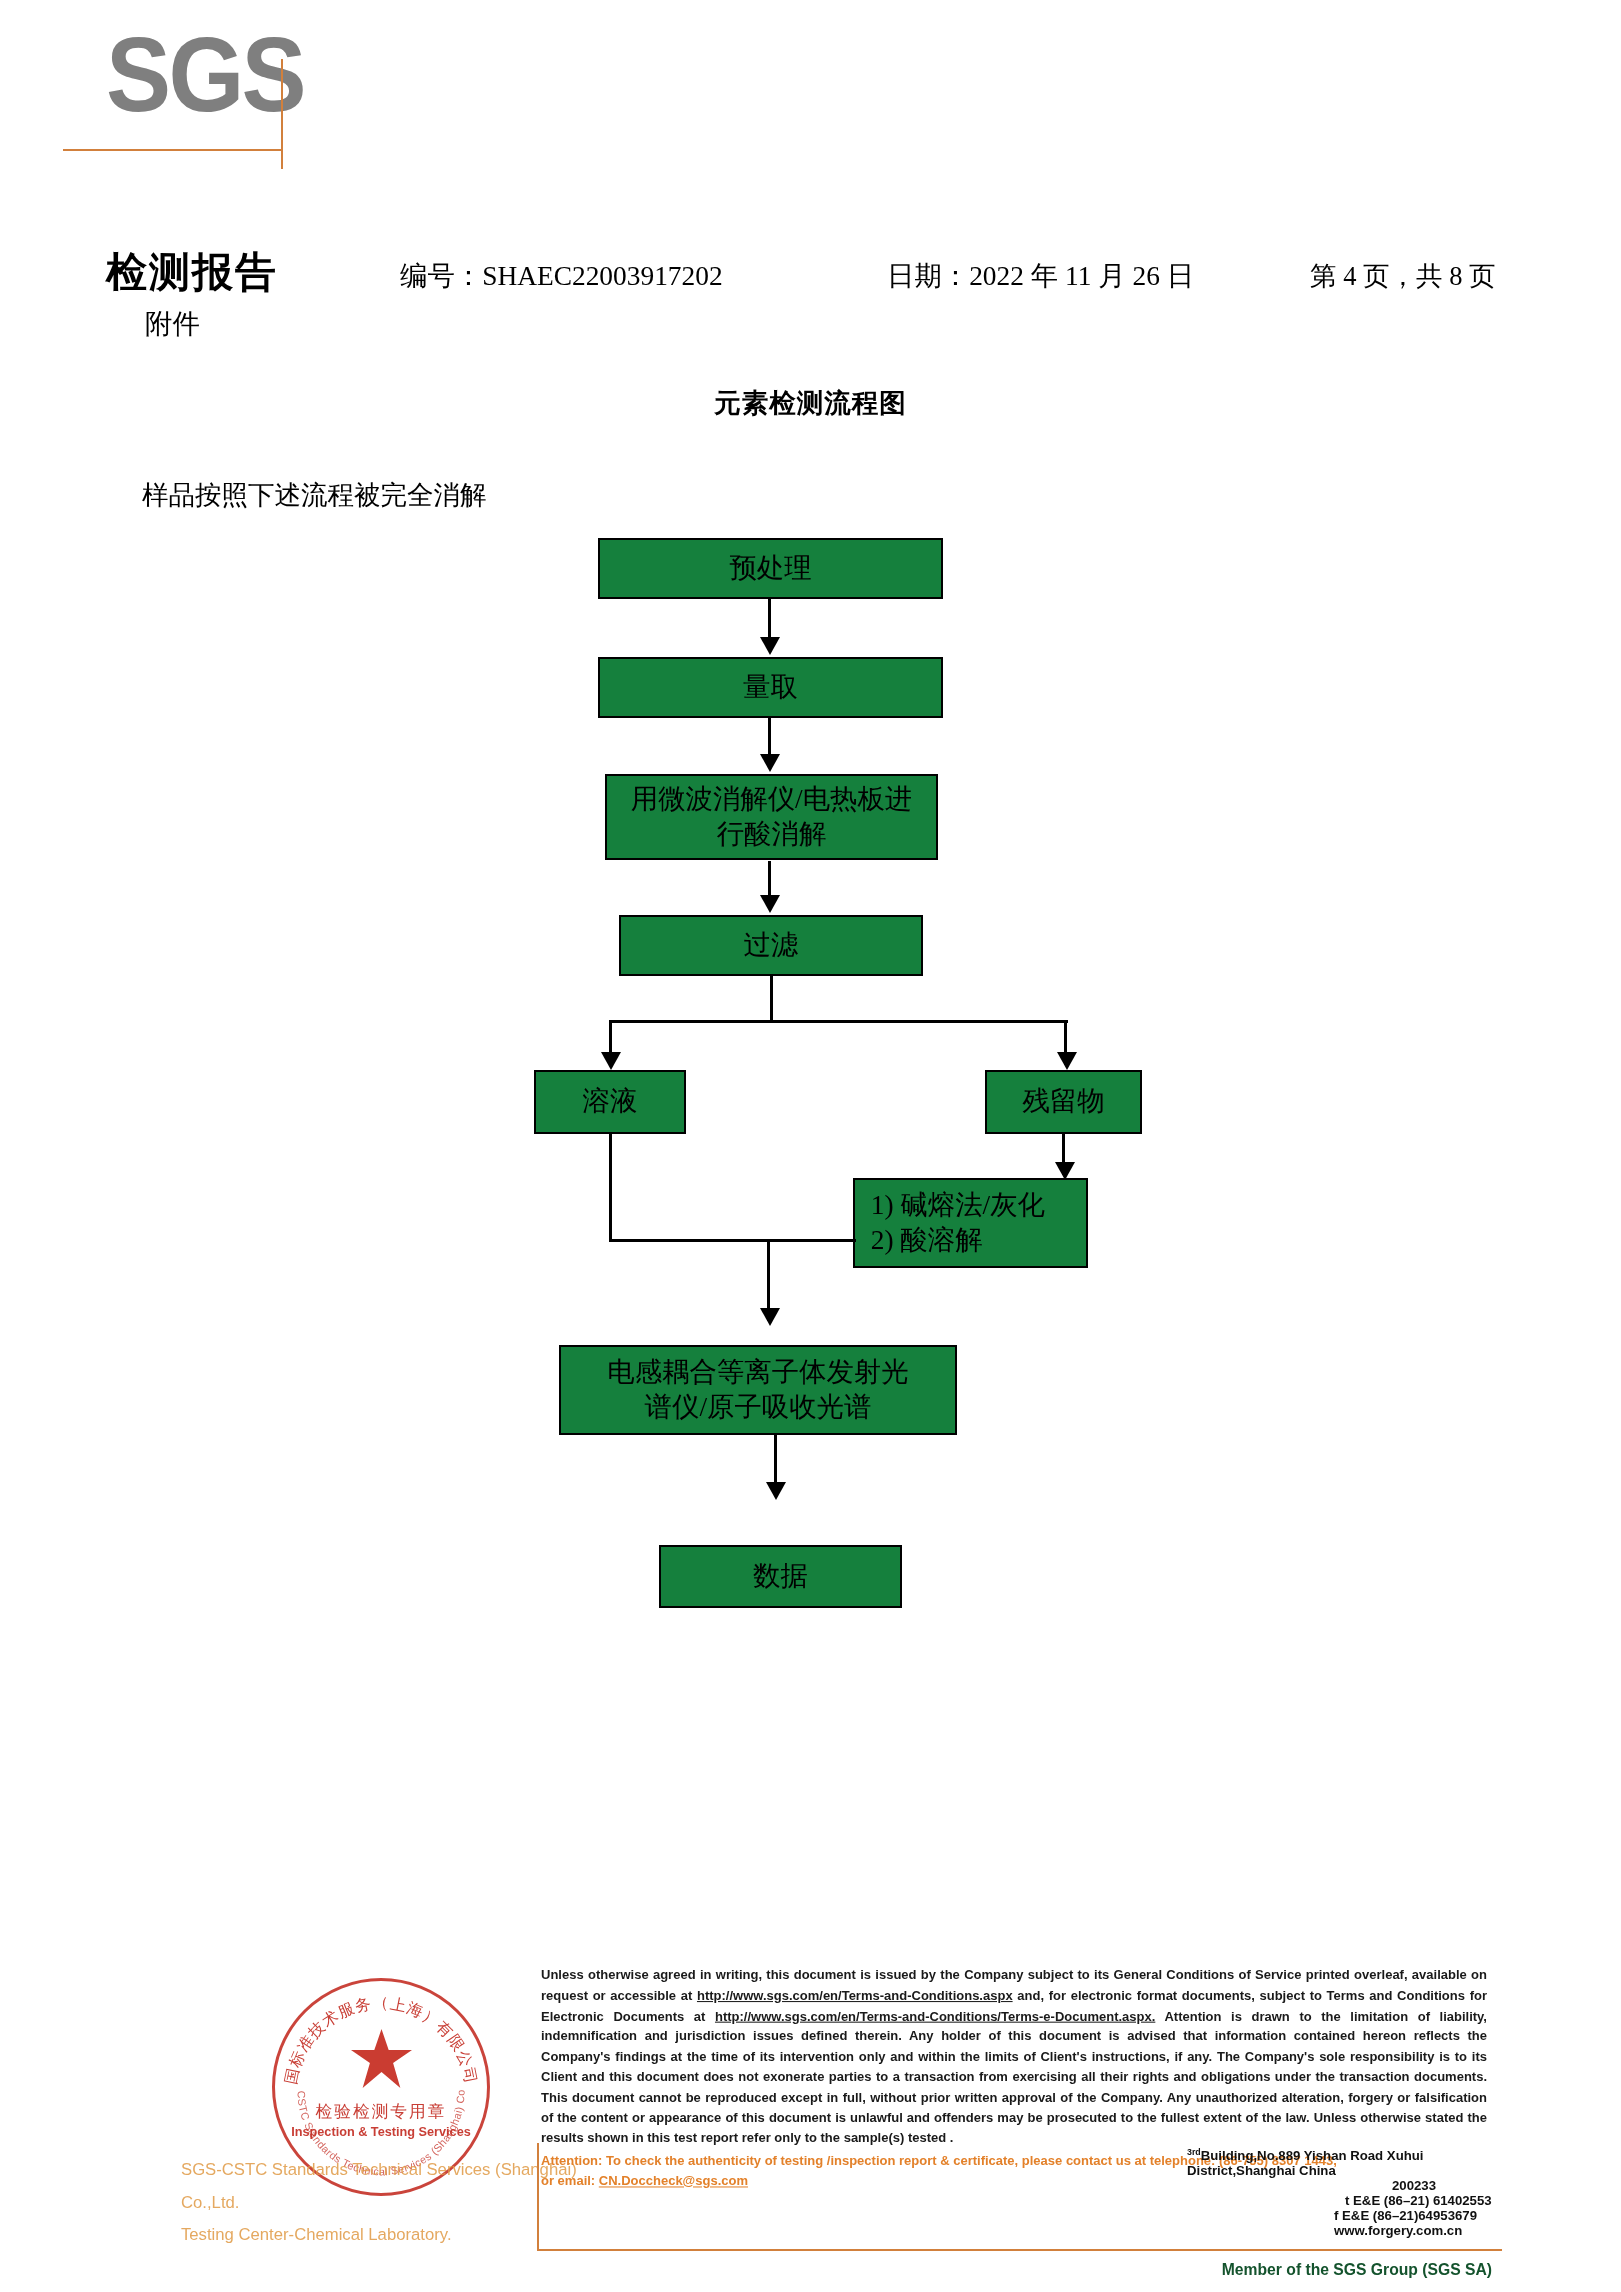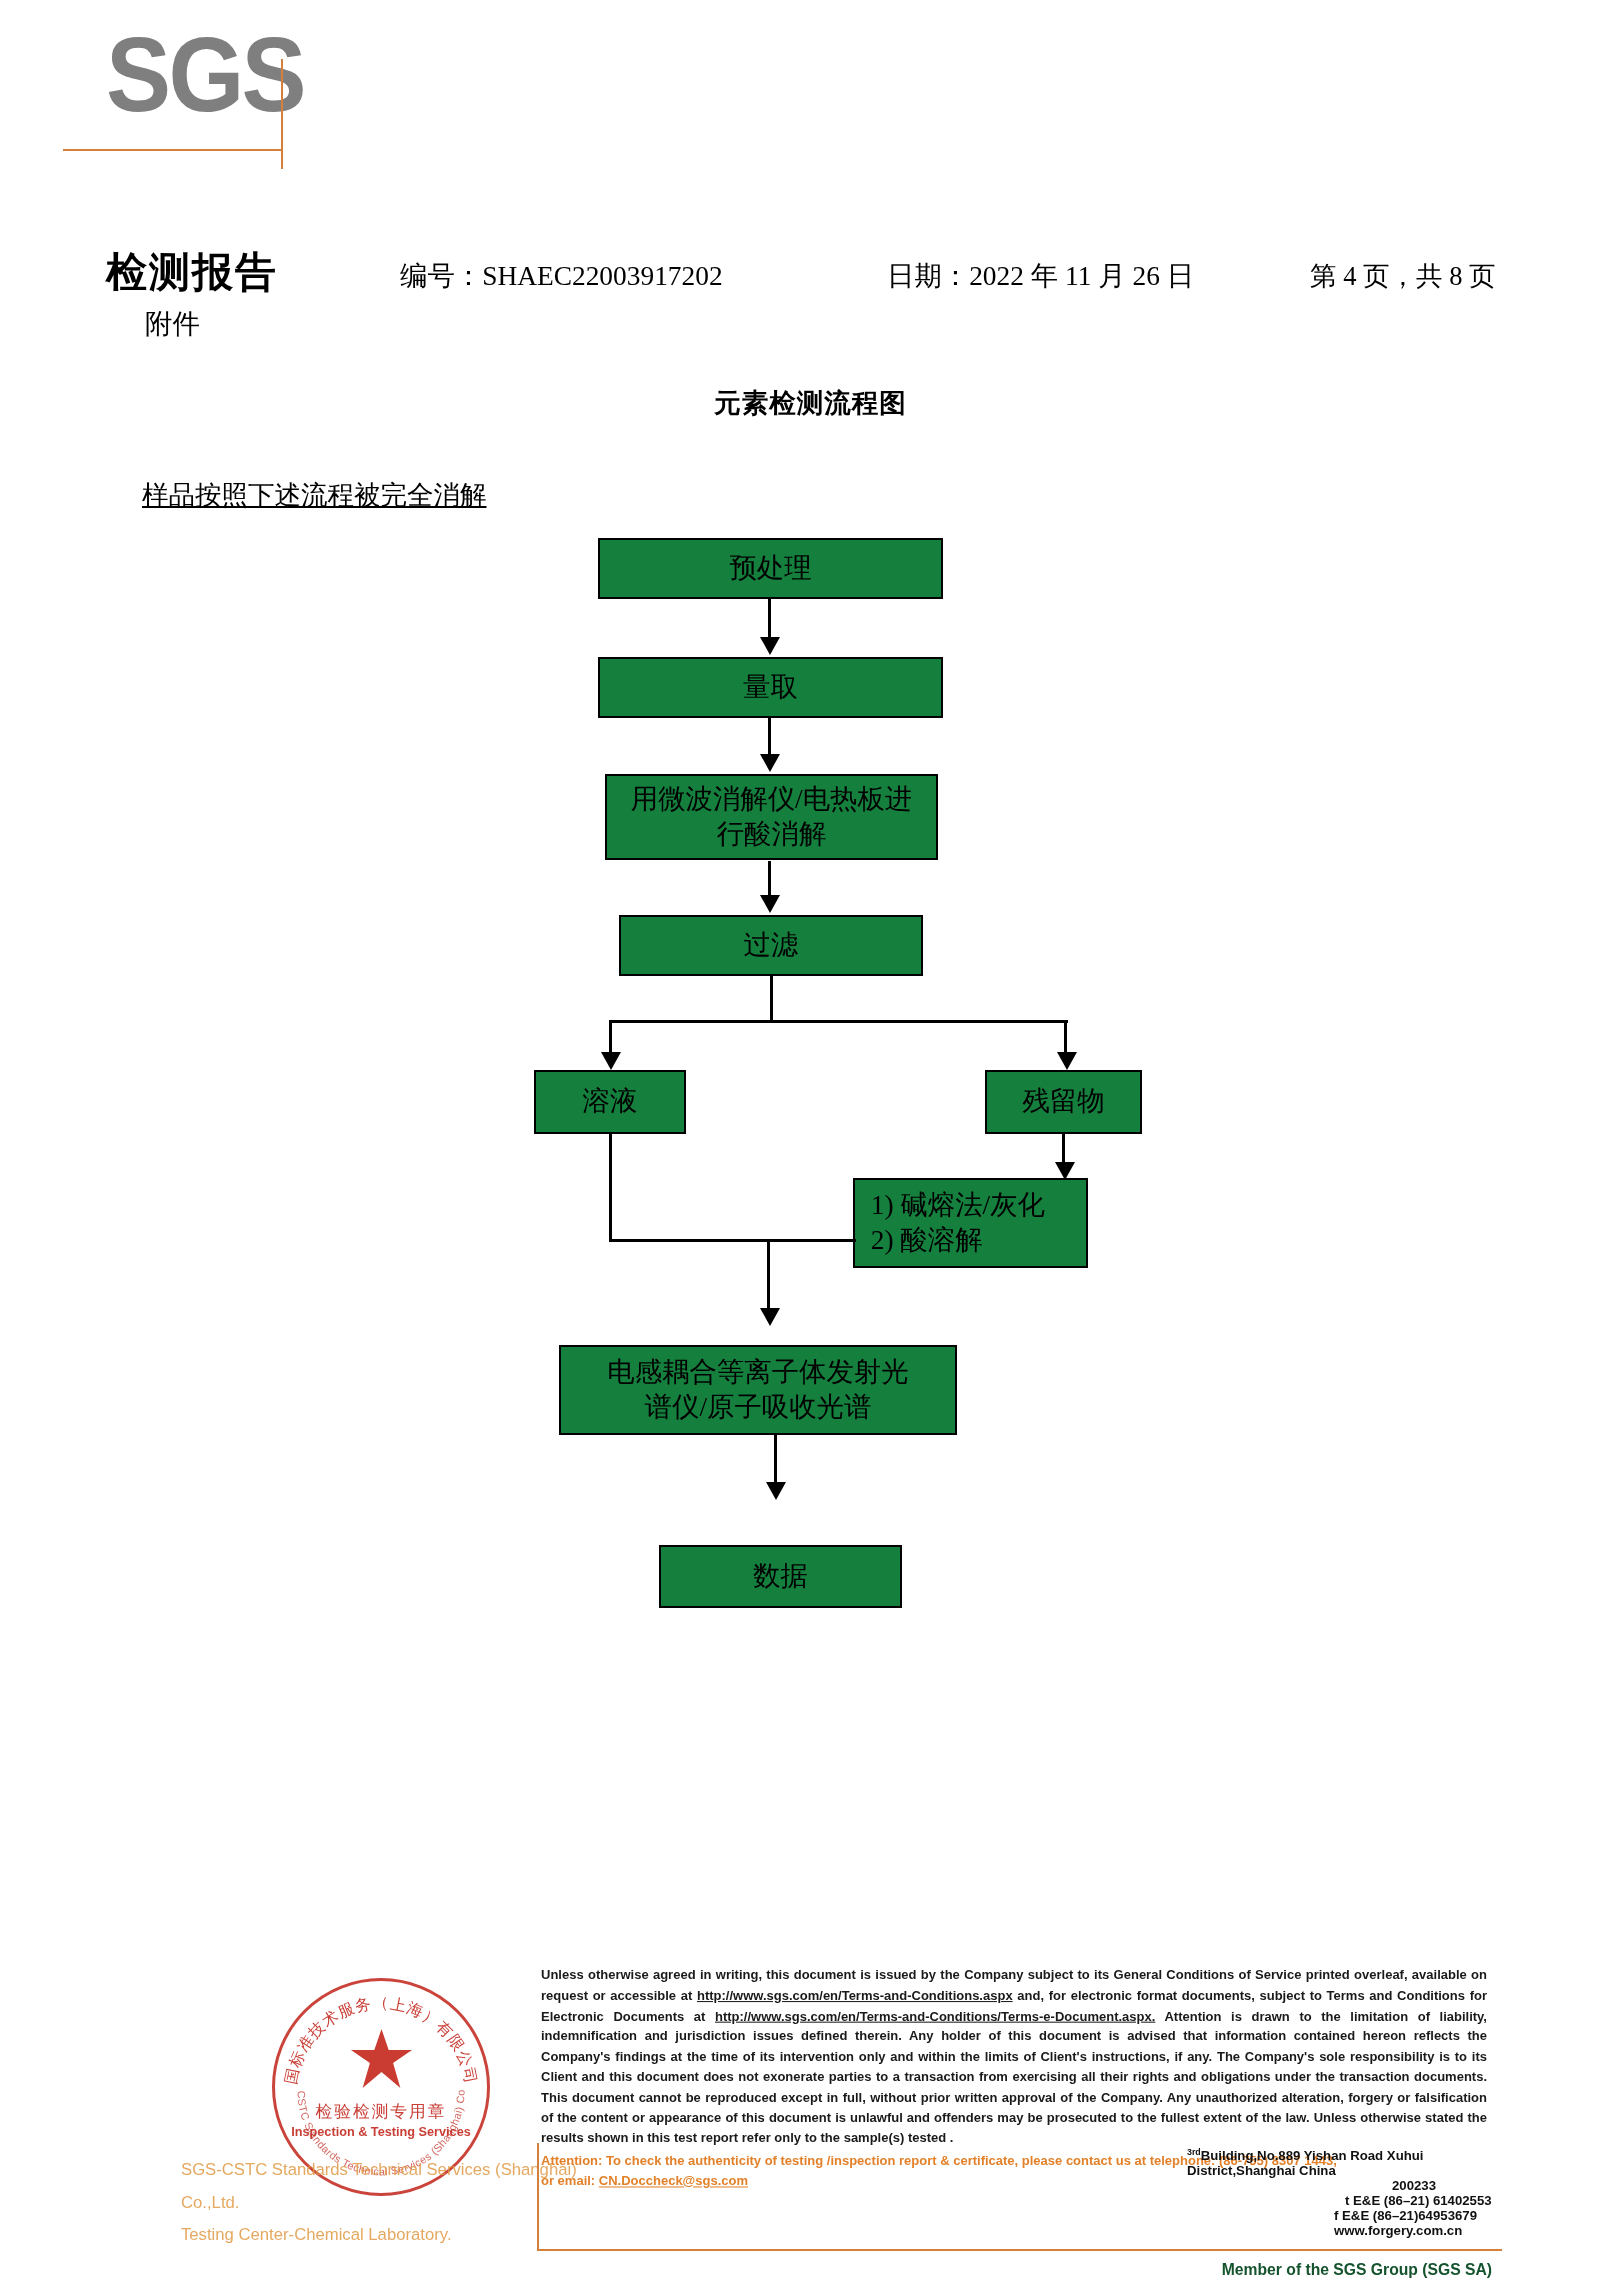--- a/index.html
+++ b/index.html
@@ -110,21 +110,20 @@
     font-size: 26.5px;
     font-weight: bold;
     letter-spacing: 1px;
   }
   #intro-text {
     position: absolute;
     left: 142px;
     top: 477px;
     font-size: 26.5px;
     white-space: nowrap;
-    text-decoration: underline;
   }
 
   #flowchart {
     position: absolute;
     left: 0;
     top: 0;
     width: 1621px;
     height: 2293px;
     pointer-events: none;
   }

